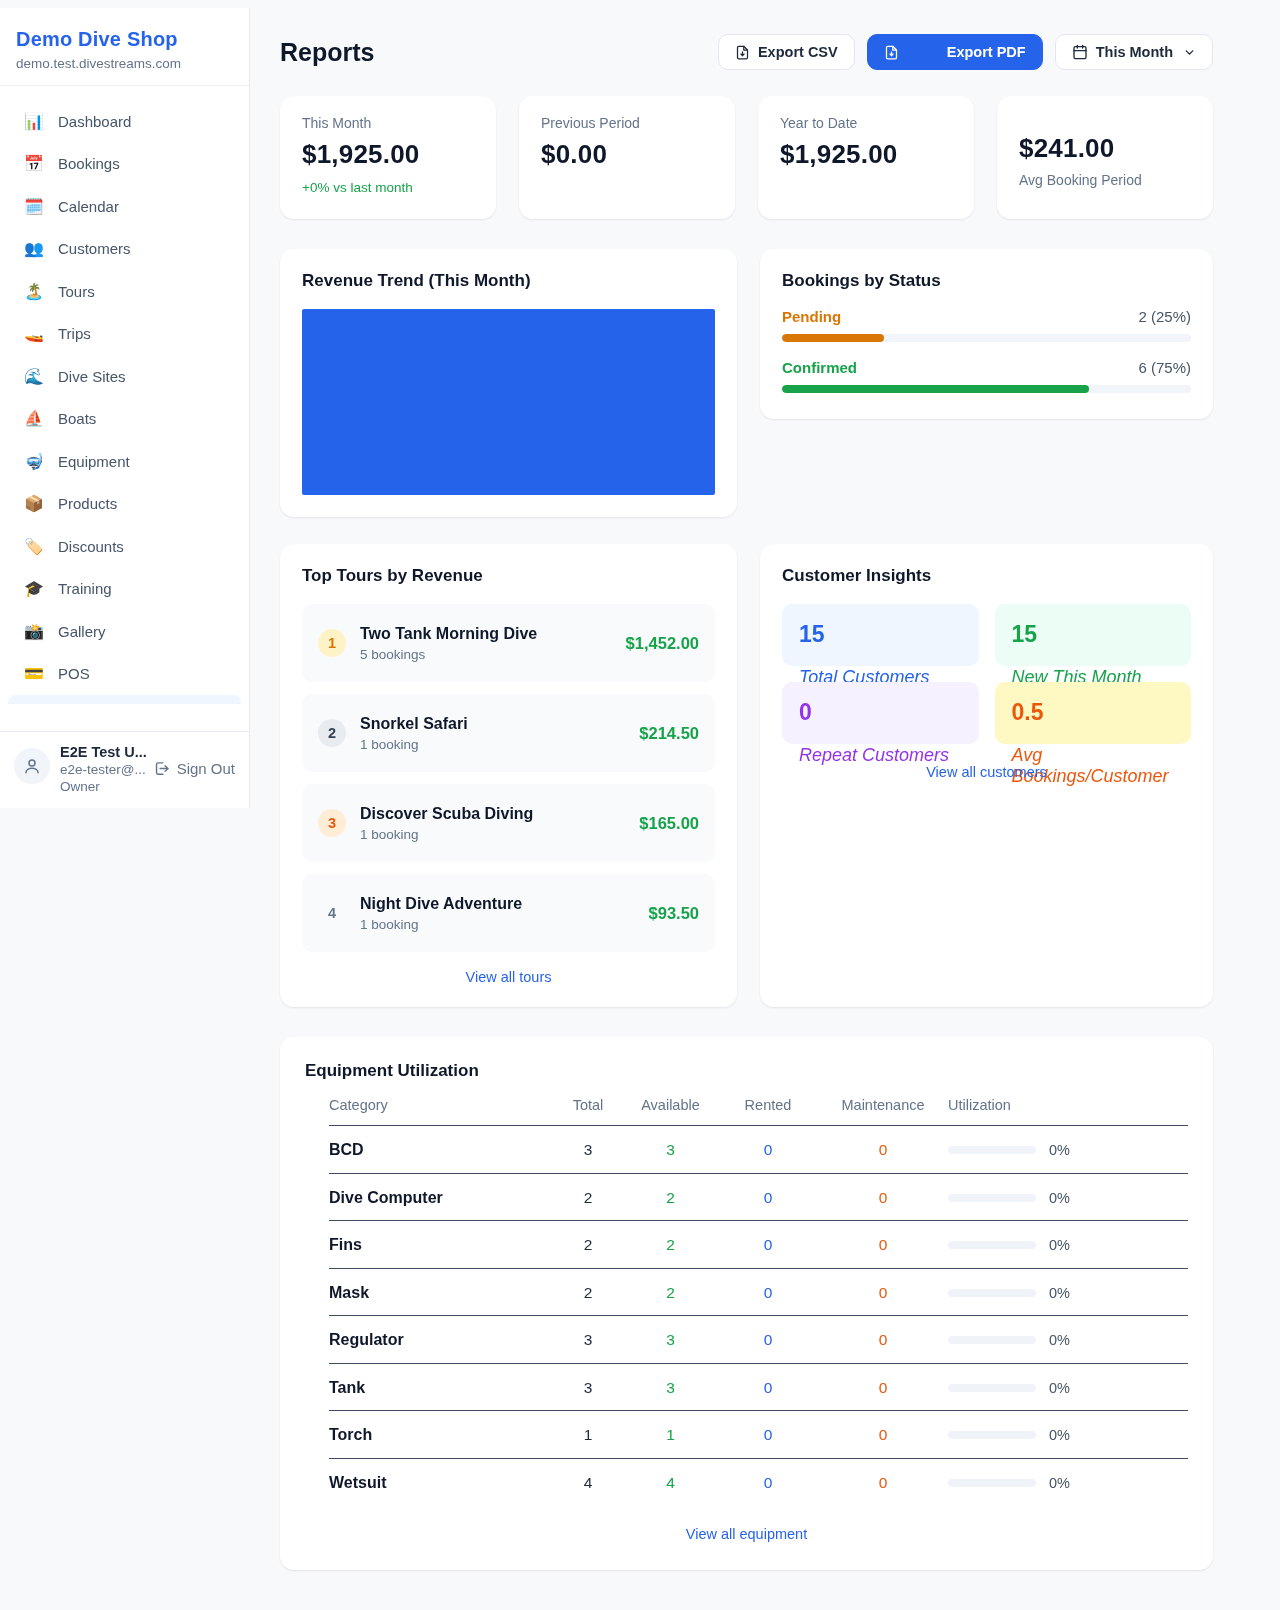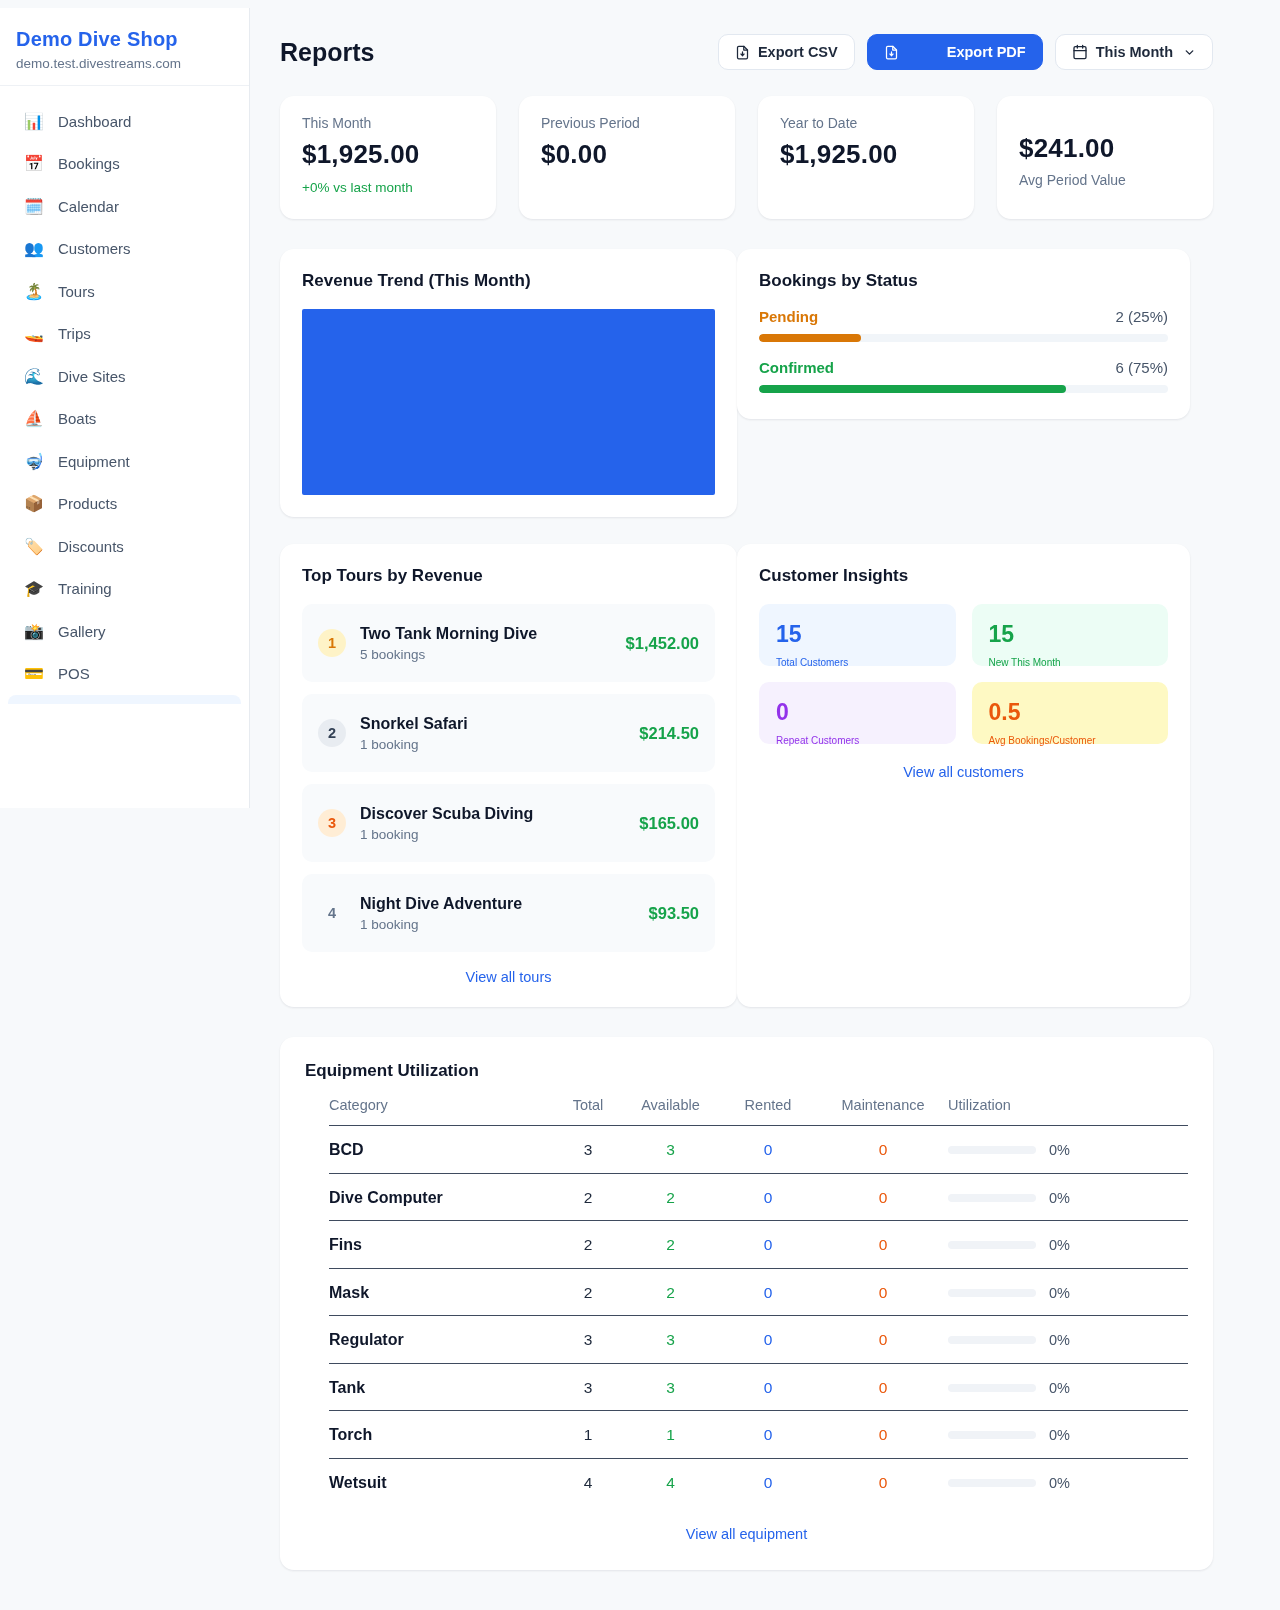--- a/index.html
+++ b/index.html
@@ -64,21 +64,21 @@
     box-shadow:0 1px 2px rgba(15,23,42,.05), 0 1px 3px rgba(15,23,42,.04);
   }
   .card-title { font-size:17px; font-weight:700; color:#0f172a; }
   .stats-grid { display:grid; grid-template-columns:repeat(4,1fr); gap:23px; margin-top:26px; }
   .stat-card { padding:19px 22px; height:123px; }
   .stat-label { font-size:14px; color:#64748b; }
   .stat-value { font-size:26px; font-weight:800; color:#0f172a; margin-top:8px; letter-spacing:.2px; }
   .stat-delta { font-size:13.5px; color:#16a34a; margin-top:10px; }
   .stat-card.value-first .stat-value { margin-top:18px; }
   .stat-card.value-first .stat-label { margin-top:8px; }
-  .two-col { display:grid; grid-template-columns:457px 453px; align-items:start; }
+  .two-col { display:grid; grid-template-columns:457px 453px; gap:23px; align-items:start; }
   .row-2 { margin-top:30px; }
   .row-3 { margin-top:27px; }
   .two-col.row-3 { align-items:stretch; }
   
   .revenue-card { padding:22px; }
   .revenue-bar { margin-top:18px; height:186px; background:#2563eb; border-radius:2px; }
   
   .status-card { padding:22px 22px 26px 22px; }
   .status-row { margin-top:17px; }
   .status-line { display:flex; justify-content:space-between; align-items:center; }
@@ -101,21 +101,21 @@
   .tour-meta { flex:1; min-width:0; }
   .tour-name { font-size:16px; font-weight:700; color:#0f172a; }
   .tour-bookings { font-size:13.5px; color:#64748b; margin-top:4px; }
   .tour-amount { font-size:16.5px; font-weight:800; color:#16a34a; }
   .view-all { text-align:center; margin-top:17px; font-size:14.5px; color:#2563eb; cursor:pointer; }
   
   .insights-card { padding:22px; display:flex; flex-direction:column; }
   .tiles { margin-top:18px; display:grid; grid-template-columns:1fr 1fr; gap:16px; }
   .tile { border-radius:10px; padding:17px 17px; height:62px; }
   .tile-value { font-size:23px; font-weight:800; }
-  .tile-label { font-size:10px; margin-top:9px; }
+  .tile-label { font-size:18px; margin-top:19px;font-style:italic; }
   .insights-card .view-all { margin-top:20px; }
   
   .equip-card { margin-top:30px; padding:24px 25px 28px 25px; }
   .equip-table { margin-top:16px;margin-left:24px; }
   .equip-row {
     display:grid; grid-template-columns:1fr 70px 95px 100px 130px 240px;
     align-items:center;
   }
   .equip-head { padding-bottom:12px; border-bottom:1px solid #3f4b5e; }
   .equip-head .eh { font-size:14.5px; color:#64748b; }
@@ -194,20 +194,43 @@
     <div class="nav-item">
       <span class="nav-icon">📸</span>
       <span>Gallery</span>
     </div>
     <div class="nav-item">
       <span class="nav-icon">💳</span>
       <span>POS</span>
     </div>
     <div class="nav-active-partial"></div>
   </nav>
+  <div class="user-panel">
+    <div class="avatar">
+      <svg width="18" height="18" viewBox="0 0 24 24" fill="none" stroke="currentColor" stroke-width="2" stroke-linecap="round">
+        <circle cx="12" cy="8" r="4"></circle>
+          <path d="M4 21c0-4 4-6 8-6s8 2 8 6"></path>
+      </svg>
+    </div>
+    <div class="user-info">
+      <div class="user-name">E2E Test U...</div>
+      <div class="user-email">e2e-tester@...</div>
+      <div class="user-role">Owner</div>
+    </div>
+    <div class="signout">
+      <span>
+        <svg width="17" height="17" viewBox="0 0 24 24" fill="none" stroke="currentColor" stroke-width="2" stroke-linecap="round" stroke-linejoin="round">
+          <path d="M14 4H7a2 2 0 0 0-2 2v12a2 2 0 0 0 2 2h7"></path>
+            <path d="M17 16l4-4-4-4"></path>
+            <path d="M21 12H10"></path>
+        </svg>
+      </span>
+      <span>Sign Out</span>
+    </div>
+  </div>
 </aside>
 
 <main class="main">
 
   <div class="page-header">
     <h1 class="page-title">Reports</h1>
     <div class="header-actions">
       <button class="btn">
         <span>
           <svg width="15" height="15" viewBox="0 0 24 24" fill="none" stroke="currentColor" stroke-width="2" stroke-linecap="round" stroke-linejoin="round">
@@ -256,21 +279,21 @@
     <div class="card stat-card">
       <div class="stat-label">Previous Period</div>
       <div class="stat-value">$0.00</div>
     </div>
     <div class="card stat-card">
       <div class="stat-label">Year to Date</div>
       <div class="stat-value">$1,925.00</div>
     </div>
     <div class="card stat-card value-first">
       <div class="stat-value">$241.00</div>
-      <div class="stat-label">Avg Period Value</div>
+      <div class="stat-label">Avg Booking Period</div>
     </div>
   </section>
 
   <section class="two-col row-2">
     <div class="card revenue-card">
       <div class="card-title">Revenue Trend (This Month)</div>
       <div class="revenue-bar" style="background: rgb(37, 99, 235);"></div>
     </div>
     <div class="card status-card">
       <div class="card-title">Bookings by Status</div>

